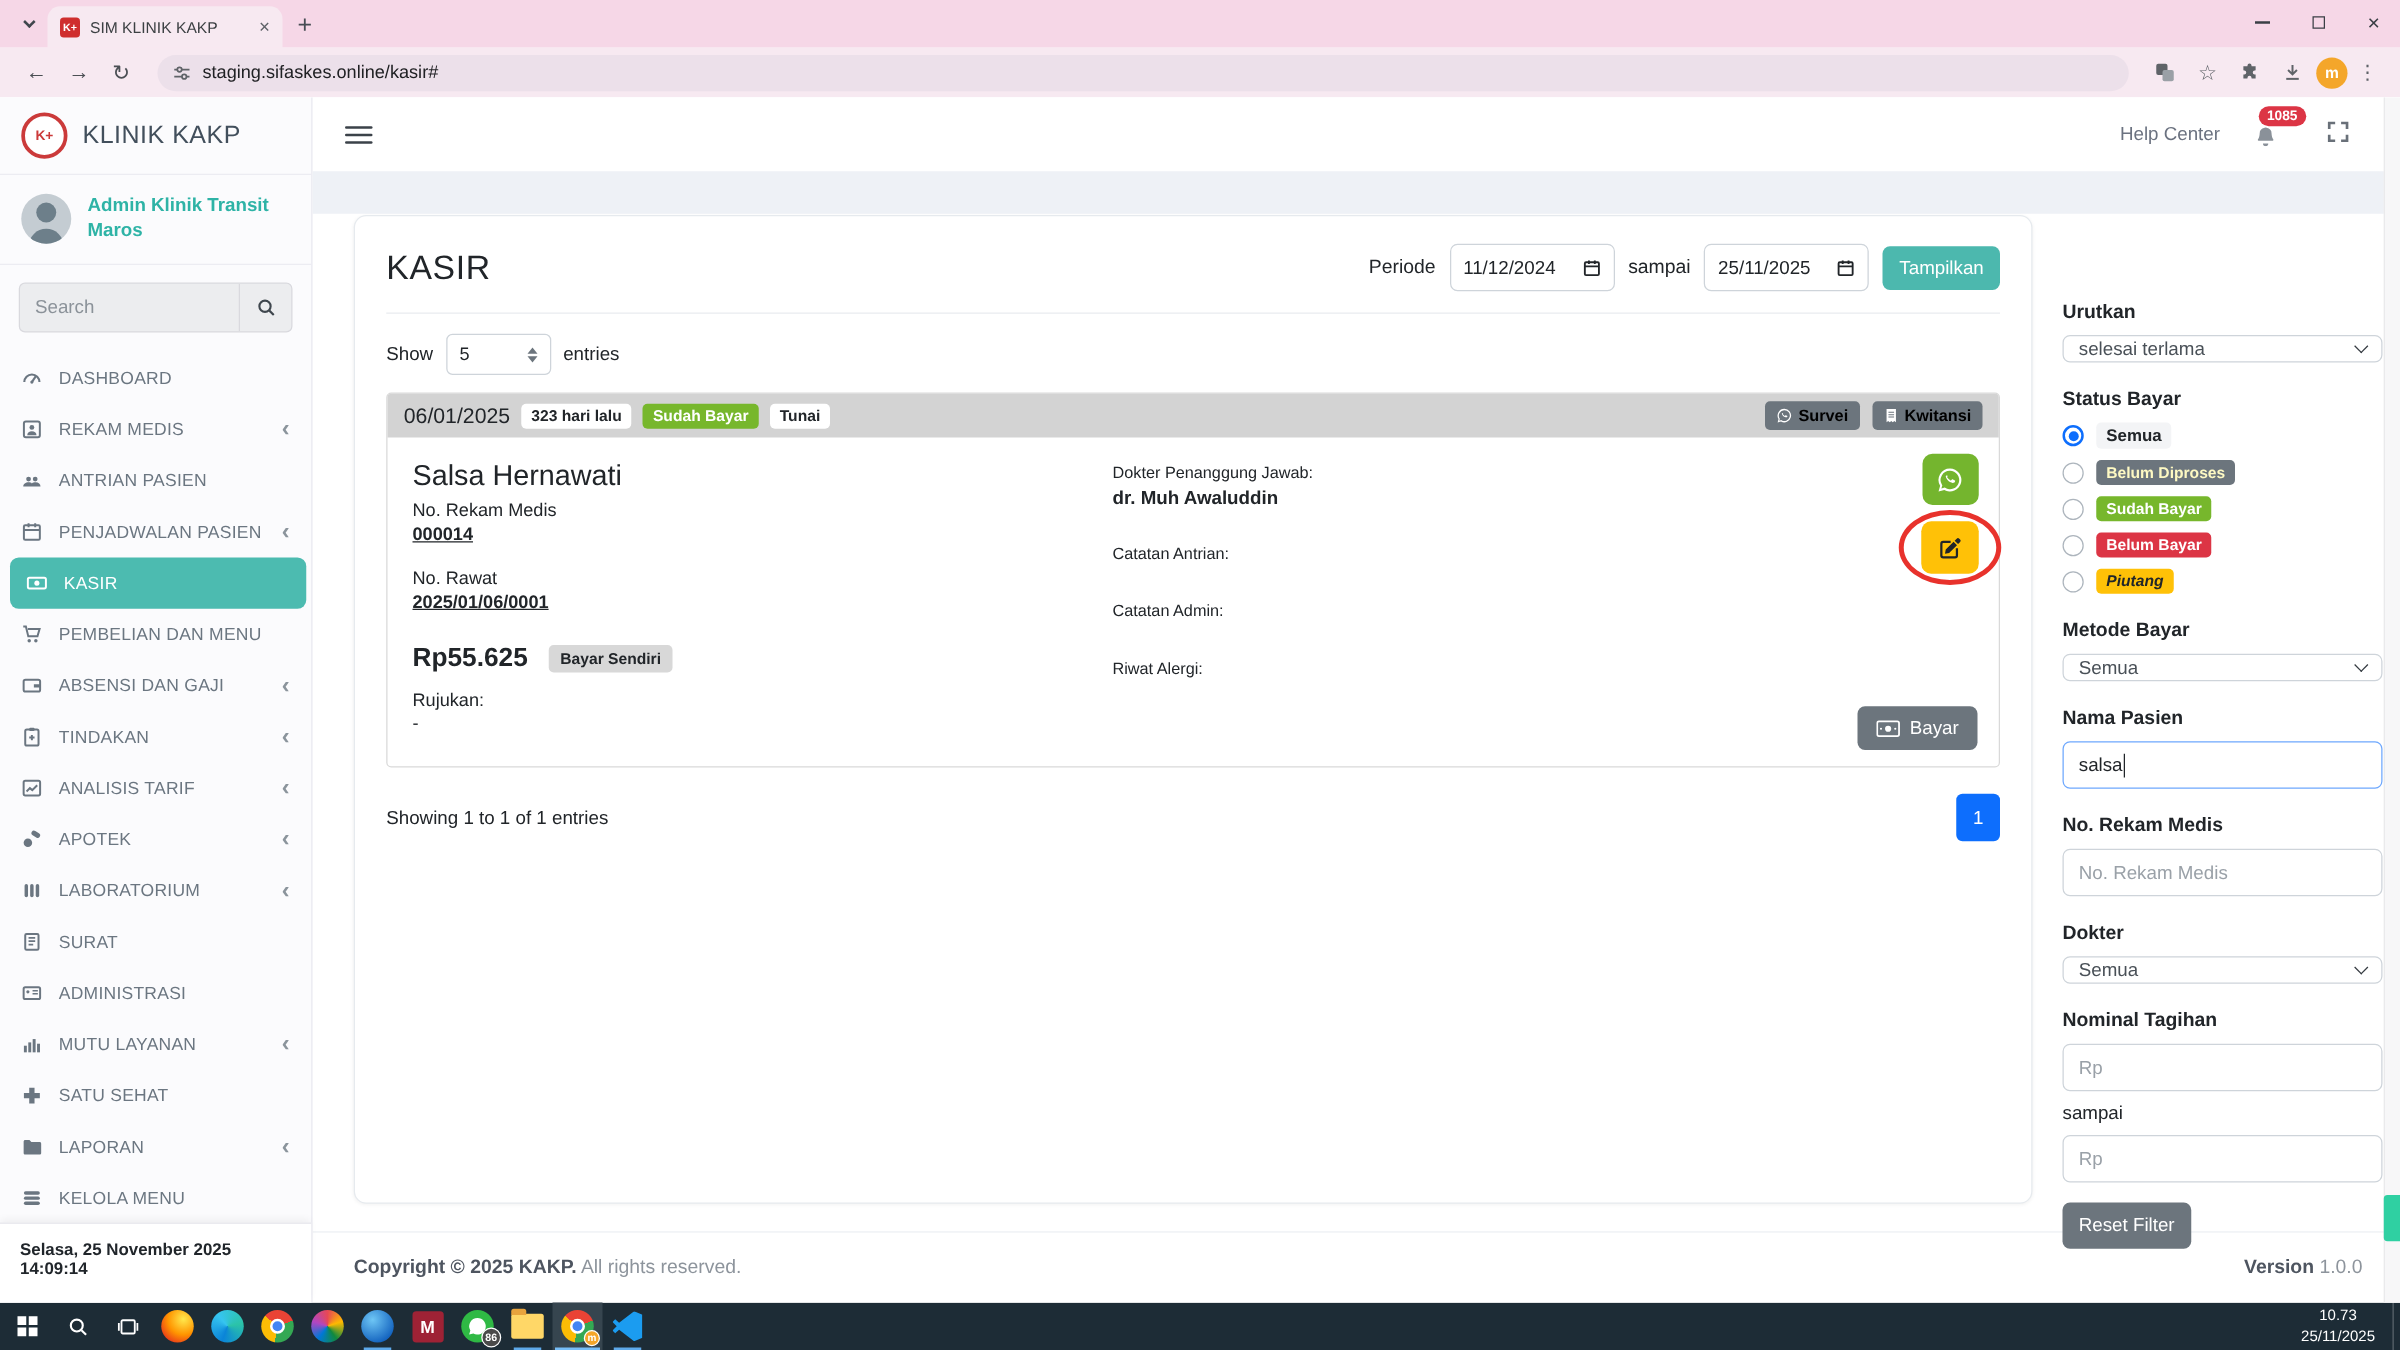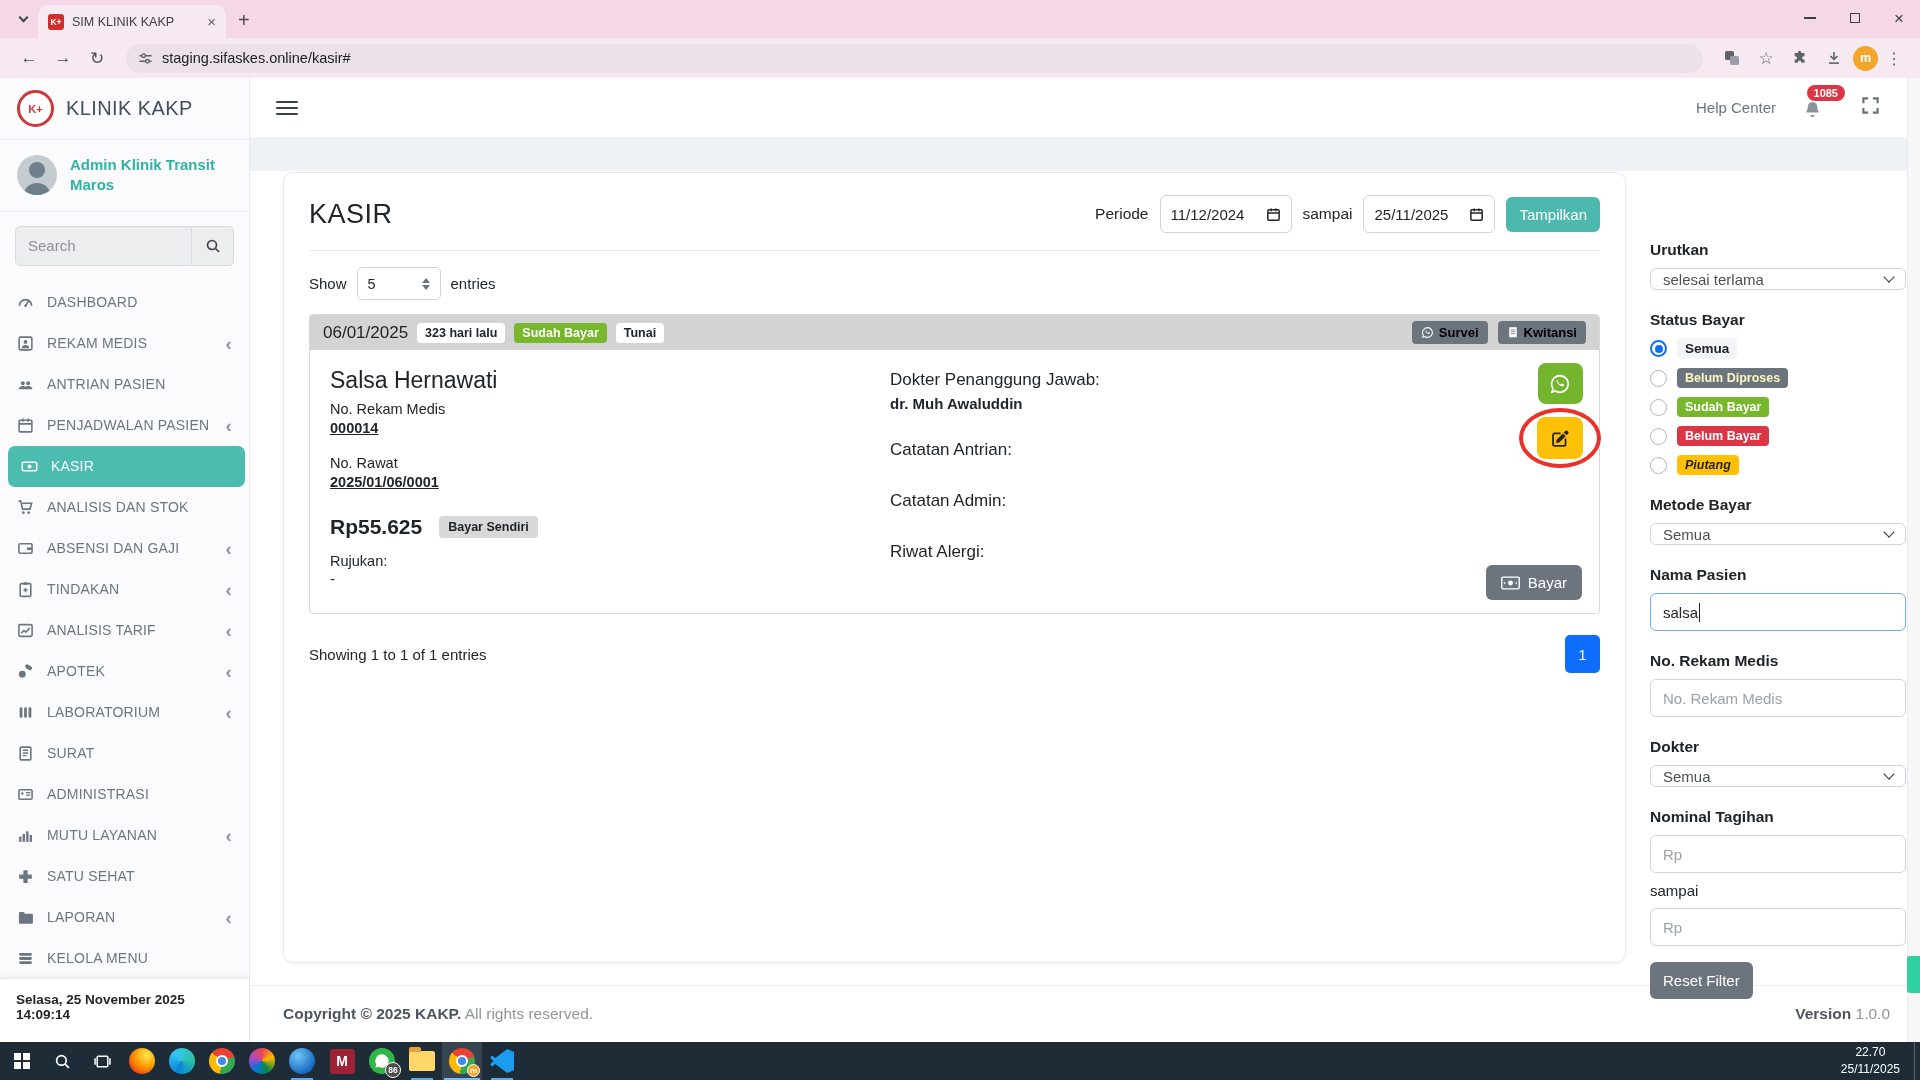--- a/index.html
+++ b/index.html
@@ -91,21 +91,21 @@
   .btn-gray-sm { background:#6c757d; color:#000000; border-radius:4px; padding:4px 9px; font-size:13px; font-weight:700; display:flex; align-items:center; gap:5px; border:none; cursor:pointer; }
   .pitem-body { display:flex; padding:17px 20px; position:relative; min-height:263px; }
   .col-left { width:560px; }
   .p-name { font-size:23px; font-weight:500; color:#212529; margin-bottom:7px; }
   .lab { font-size:14.5px; color:#212529; margin-top:2px; }
   .lnk { font-size:14.5px; font-weight:700; color:#212529; text-decoration:underline; display:inline-block; margin:3px 0 17px; }
   .amount-row { display:flex; align-items:center; gap:17px; margin:8px 0 14px; }
   .amount { font-size:21px; font-weight:600; color:#212529;text-align:center; }
   .bdg-gray { background:#d8d8d8; color:#212529; font-size:12.5px; font-weight:700; padding:4px 9px; border-radius:4px; }
   .col-mid { flex:1; padding-top:3px; }
-  .mid-label { font-size:17px; color:#212529; margin-bottom:5px; }
+  .mid-label { font-size:13px; color:#212529; margin-bottom:5px; }
   .mid-strong { font-size:15px; font-weight:700; color:#212529; margin-bottom:28px; }
   .mid-gap { margin-bottom:31px; }
   .col-act { position:absolute; right:16px; top:13px; display:flex; flex-direction:column; gap:13px; align-items:center; }
   .btn-wa { width:45px; height:41px; background:#74b52e; border-radius:8px; display:flex; align-items:center; justify-content:center; border:none; cursor:pointer; }
   .btn-edit { width:46px; height:42px; background:#ffc107; border-radius:8px; display:flex; align-items:center; justify-content:center; border:none; cursor:pointer; position:relative; z-index:1; }
   .red-ring { position:absolute; width:82px; height:60px; border:4.5px solid #e8322c; border-radius:50%; top:45px; left:50%; transform:translateX(-50%); pointer-events:none; }
   .btn-bayar { position:absolute; right:17px; bottom:13px; background:#6c757d; color:#fff; border-radius:6px; padding:9px 15px; font-size:15px; display:flex; gap:8px; align-items:center; border:none; cursor:pointer; }
   .showing-row { display:flex; justify-content:space-between; align-items:center; margin-top:21px; font-size:15px; color:#212529; }
   .page-btn { width:35px; height:38px; background:#0d6efd; color:#fff; border-radius:5px; display:flex; align-items:center; justify-content:center; font-size:15px; border:none; cursor:pointer; }
 
@@ -278,21 +278,21 @@
               <circle cx="8" cy="8" r="1.9" fill="currentColor"></circle>
             </svg>
           <span>KASIR</span>
         </div>
         <div class="nav-item">
           <svg viewBox="0 0 16 16">
               <path d="M1.5 2h2l1.8 7.5h6.9l1.6-5.5H5" fill="none" stroke="currentColor" stroke-width="1.5"></path>
               <circle cx="6" cy="12.8" r="1.3" fill="currentColor"></circle>
               <circle cx="11" cy="12.8" r="1.3" fill="currentColor"></circle>
             </svg>
-          <span>ANALISIS DAN STOK</span>
+          <span>PEMBELIAN DAN MENU</span>
         </div>
         <div class="nav-item">
           <svg viewBox="0 0 16 16">
               <rect x="1.8" y="3.5" width="12.4" height="9" rx="1.4" fill="none" stroke="currentColor" stroke-width="1.5"></rect>
               <path d="M9.5 7h4.7v2.4H9.5z" fill="currentColor"></path>
             </svg>
           <span>ABSENSI DAN GAJI</span>
           <span class="nav-chev">‹</span>
         </div>
         <div class="nav-item">
@@ -650,19 +650,19 @@
     <div class="tb-cell active">
       <span class="ic-circle ic-chrome"></span>
       <span class="chrome-badge">m</span>
       <span class="runline"></span>
     </div>
     <div class="tb-cell">
         <span class="ic-vscode"></span>
         <span class="runline"></span>
       </div>
     <div class="clock">
-      <div>22.70</div>
+      <div>10.73</div>
       <div>25/11/2025</div>
     </div>
     <div class="desk-sliver"></div>
   </div>
 
 </div>
 
 </body></html>

